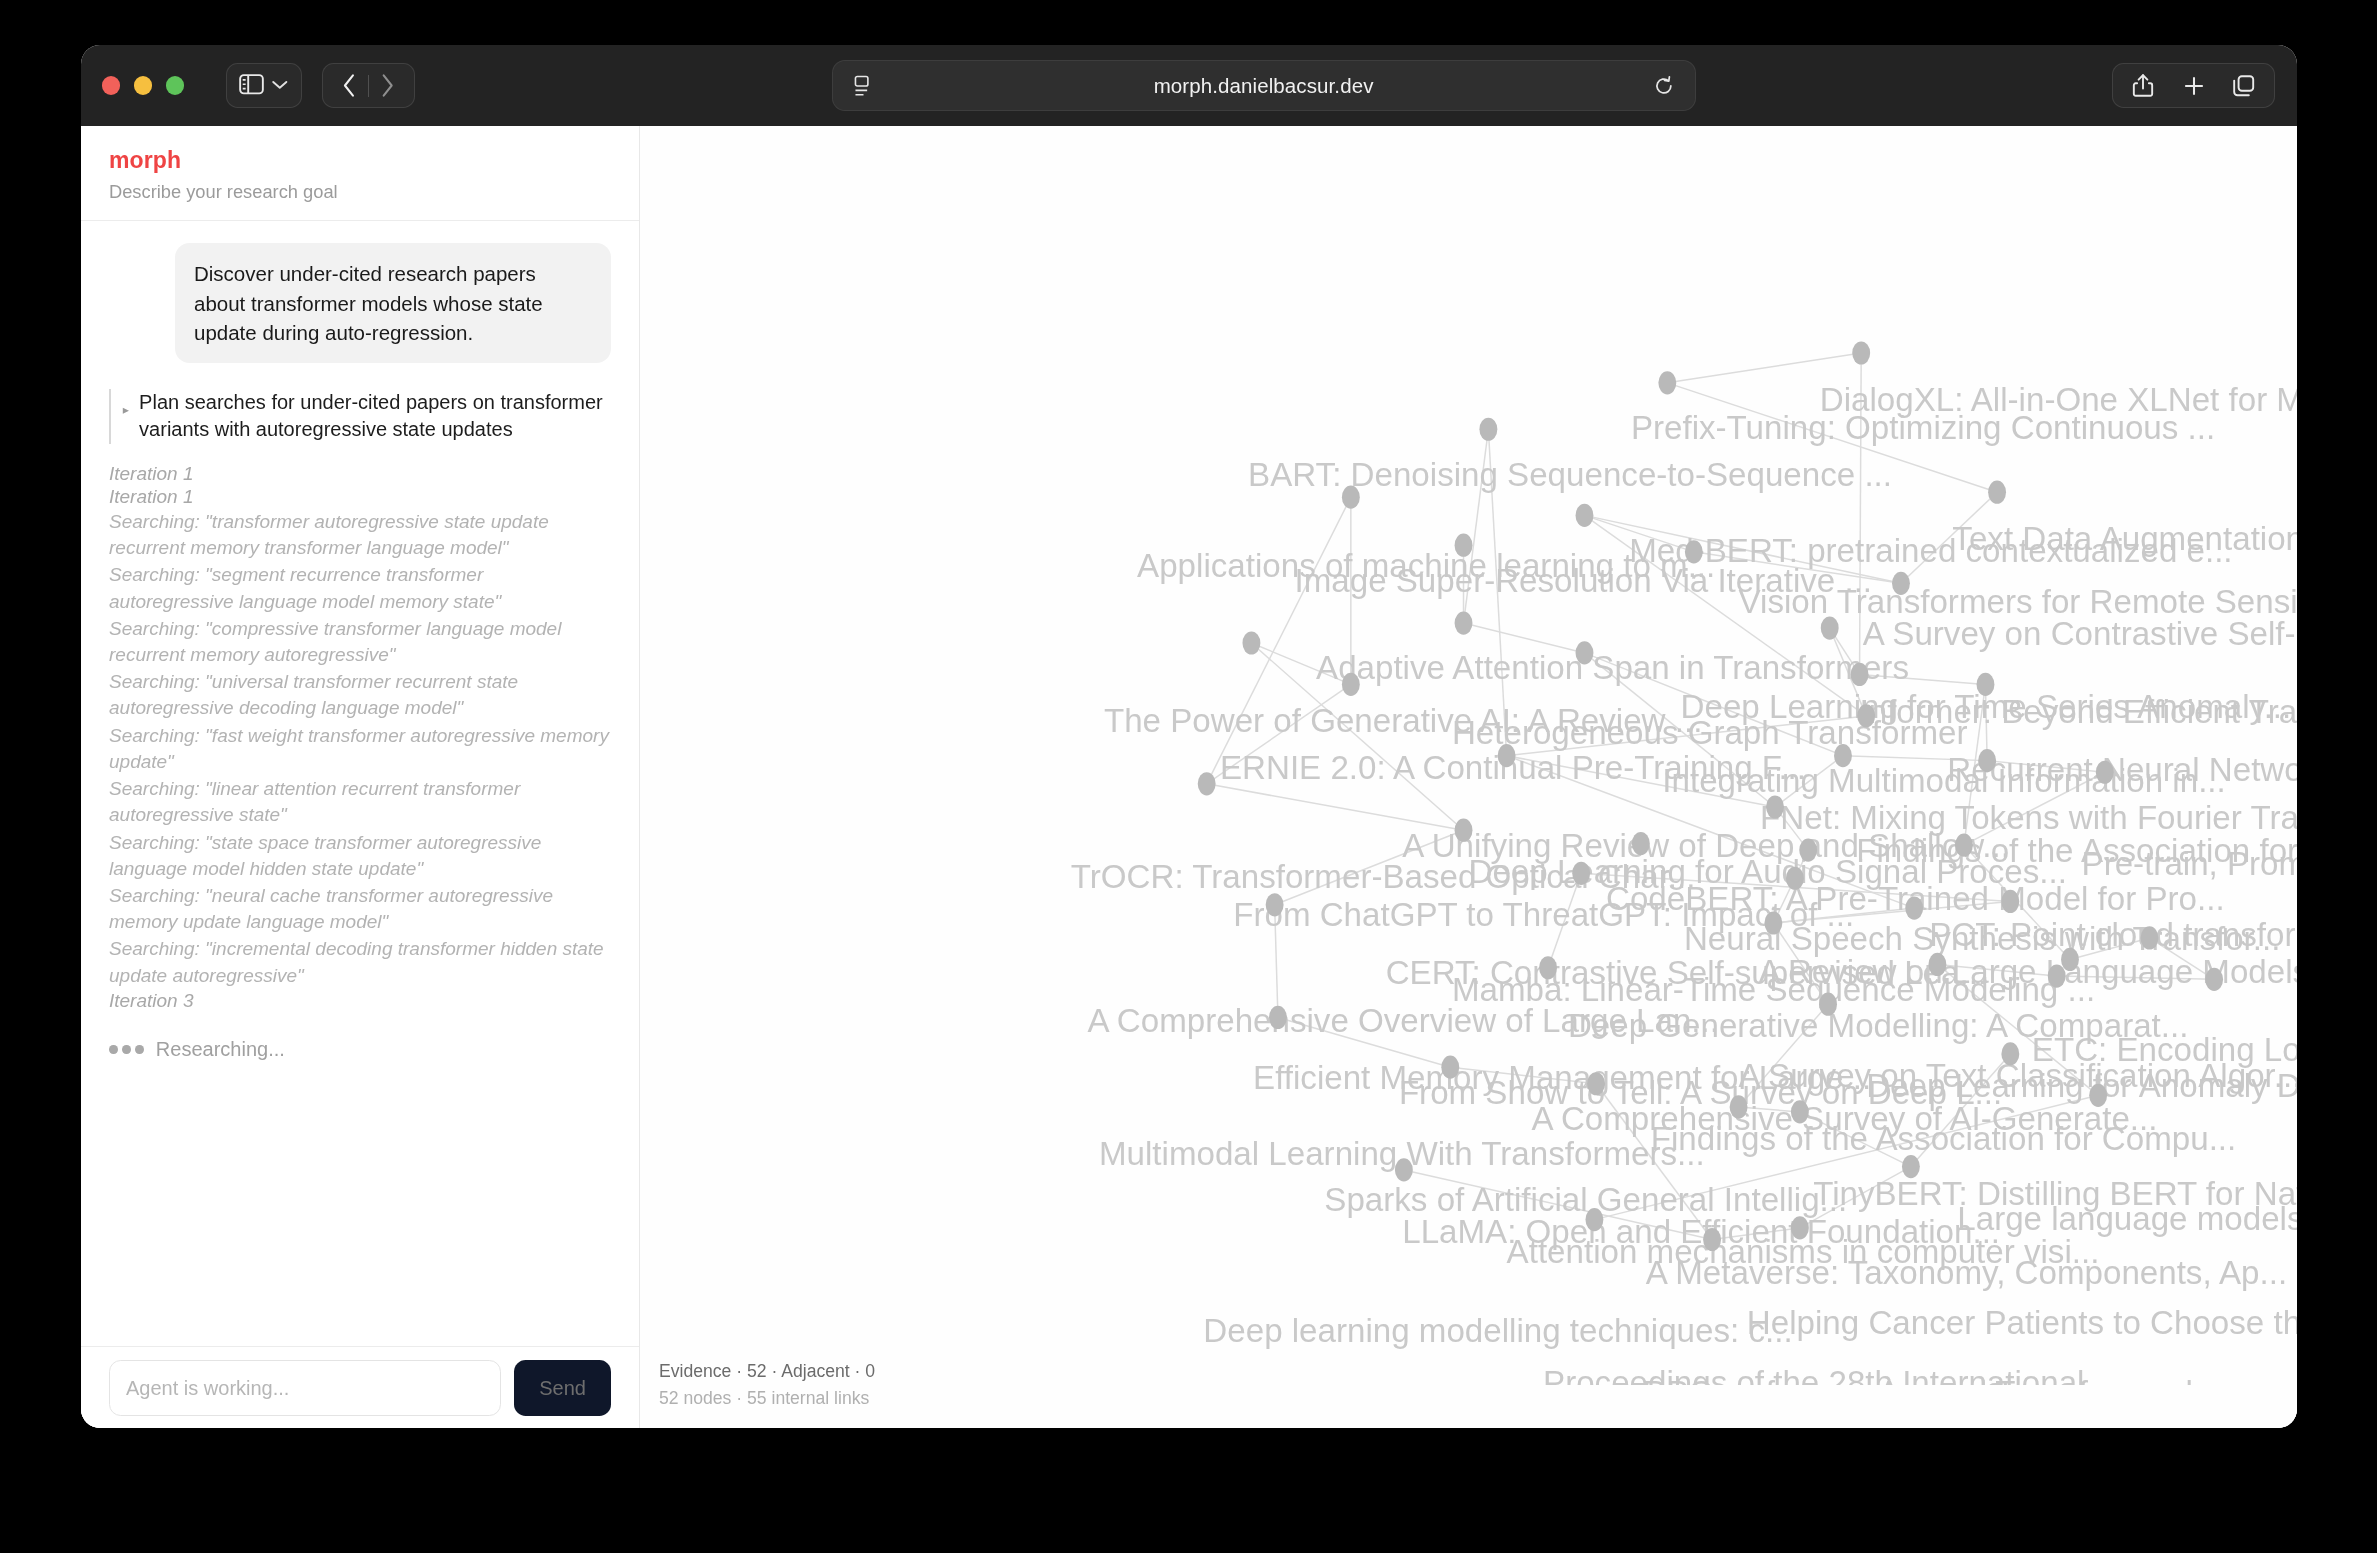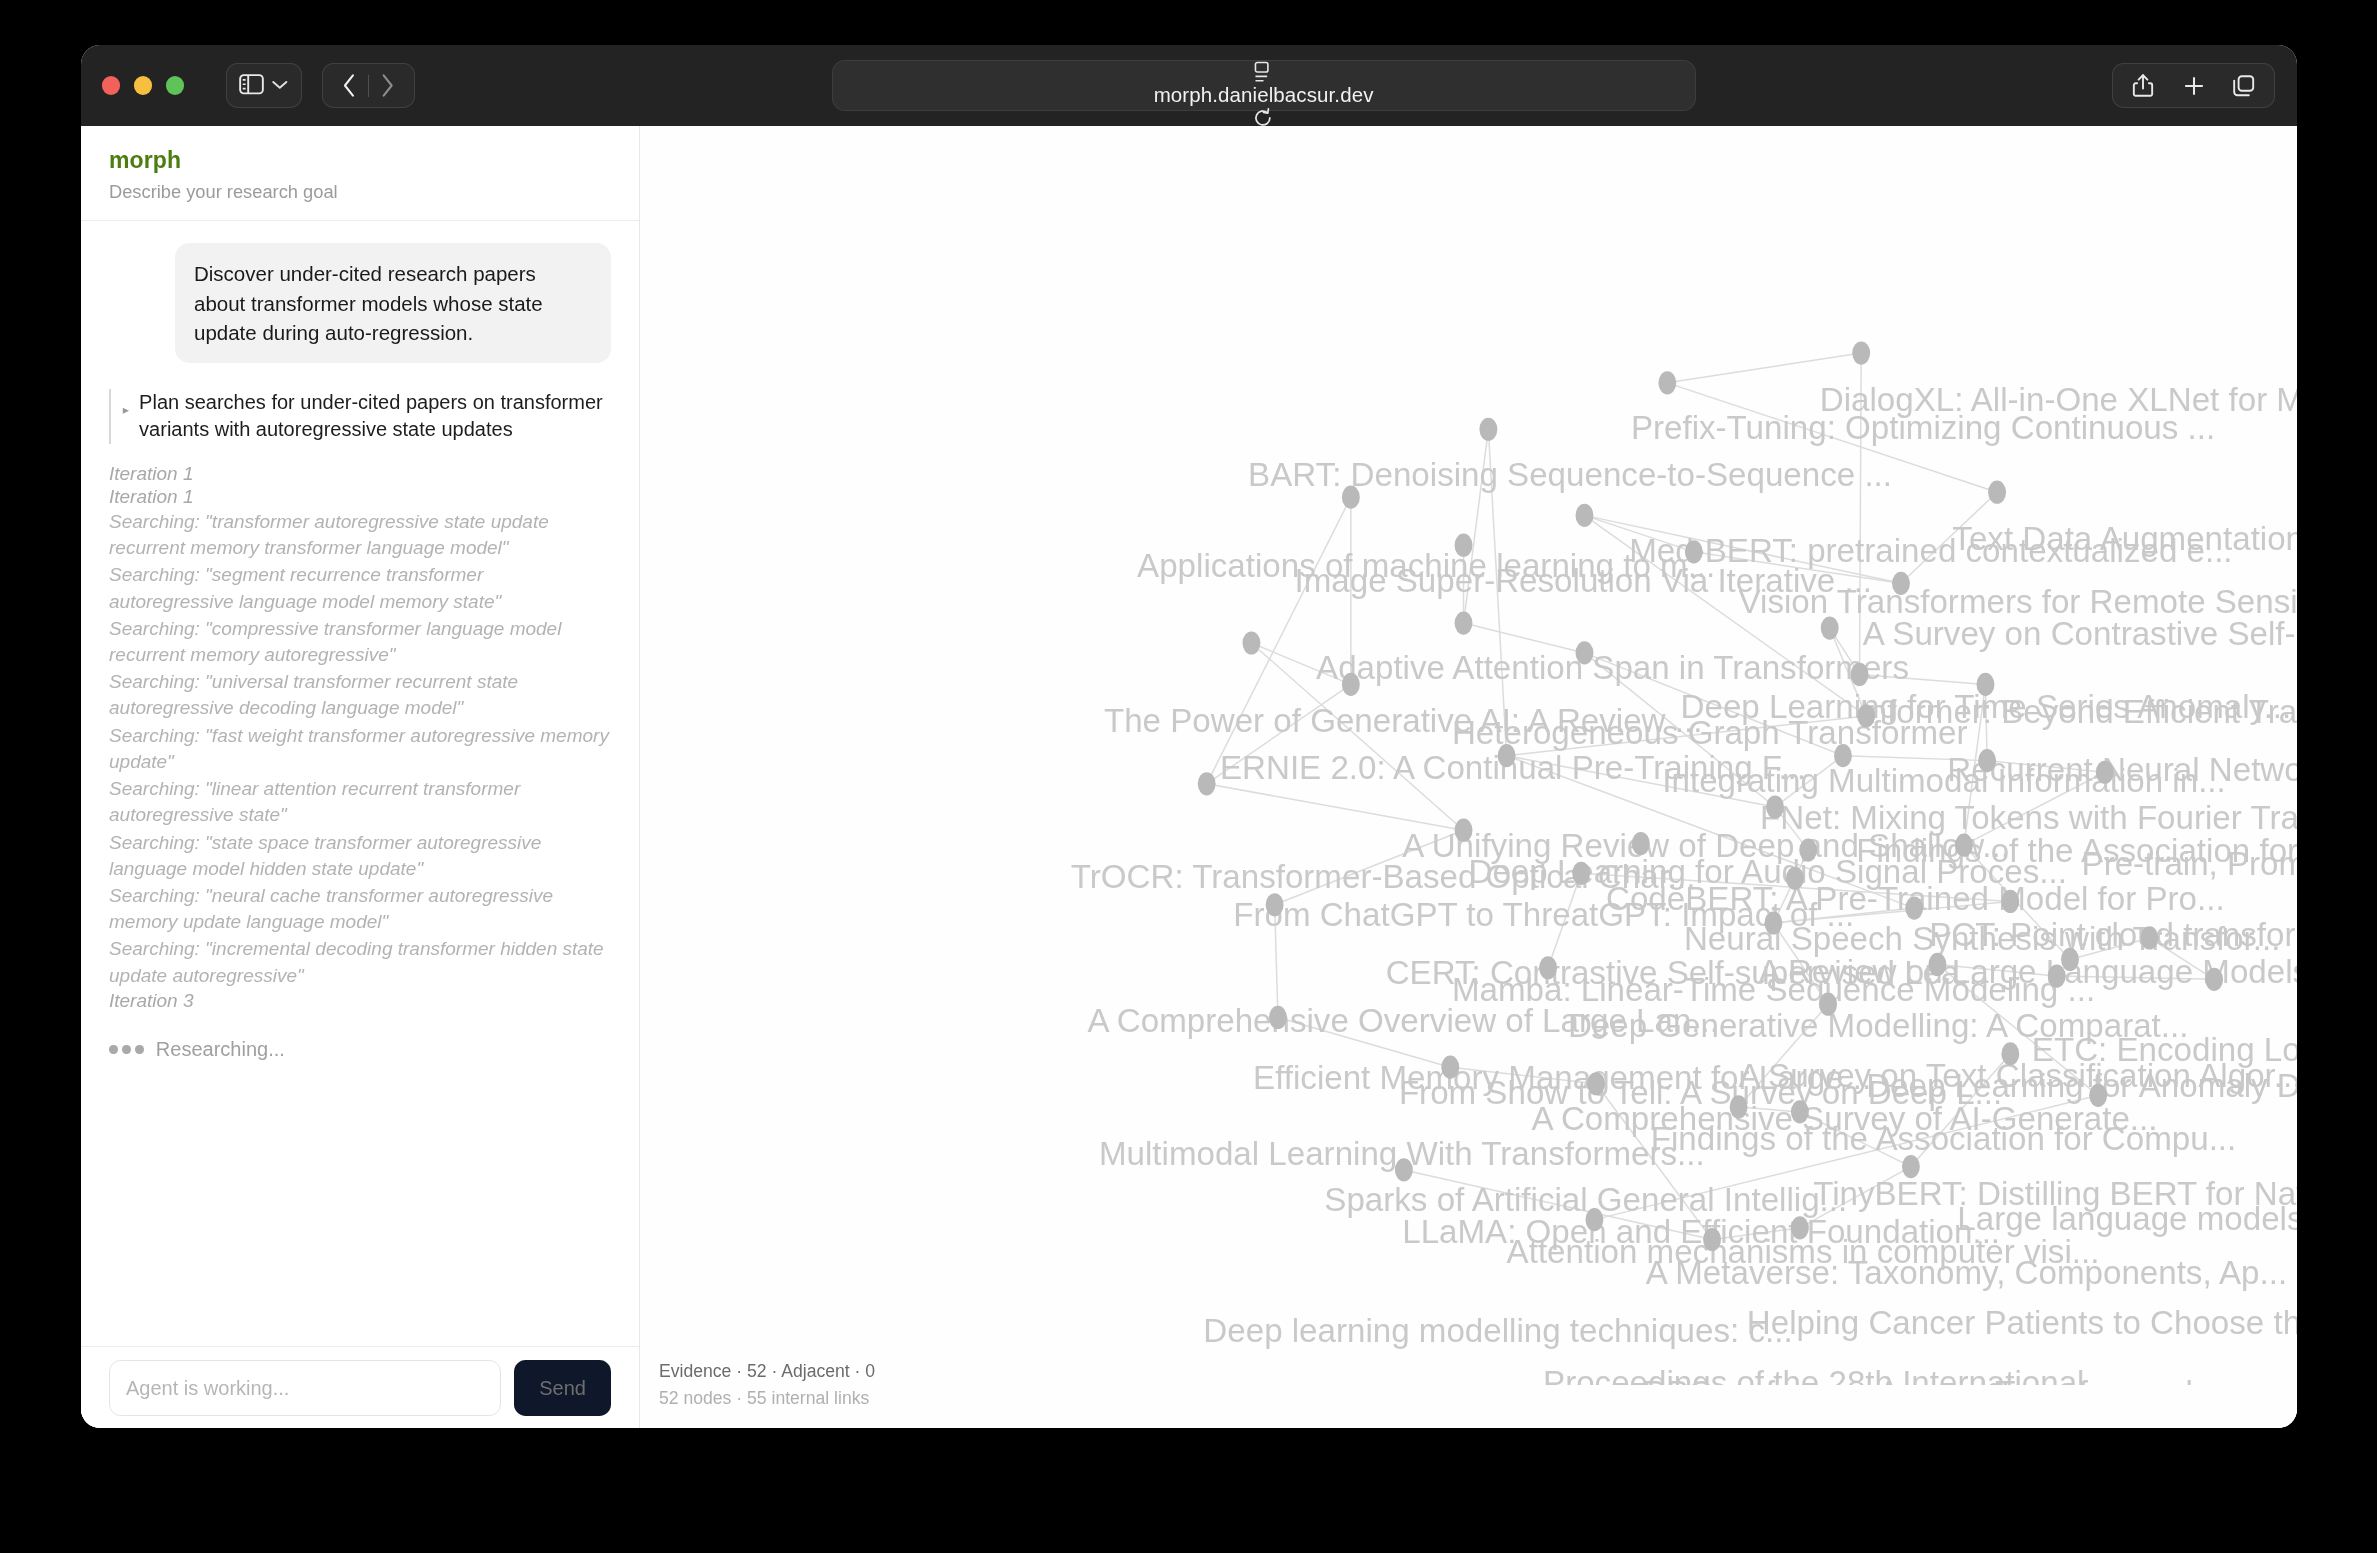--- a/index.html
+++ b/index.html
@@ -46,21 +46,20 @@
   .navbtn { width: 38px; height: 38px; display: flex; align-items: center; justify-content: center; }
   .navdiv { width: 0.7px; height: 22px; background: rgba(255,255,255,0.18); }
 
   .urlwrap { flex: 1; display: flex; justify-content: center; }
   .urlbar {
     width: 864px; height: 51px; border-radius: 13px;
     background: rgba(255,255,255,0.055);
     border: 0.7px solid rgba(255,255,255,0.07);
     display: flex; align-items: center; padding: 0 16px;
     position: relative;
-    flex-direction: column;
   }
   .url-text {
     flex: 1; text-align: center;
     color: #f1f1f1; font-size: 20.5px; letter-spacing: 0.1px;
   }
   .url-left, .url-right { width: 29px; display: flex; align-items: center; justify-content: center; }
 
   .rightpill { margin-right: 22px; padding: 0 10.2px; gap: 10.2px; }
   .ricon { width: 40px; height: 40px; display: flex; align-items: center; justify-content: center; }
 
@@ -72,21 +71,21 @@
   }
 
   
   .sidebar {
     width: 559px; height: 100%;
     border-right: 0.7px solid #e8e8e8;
     display: flex; flex-direction: column;
     background: #fff;
   }
   .sb-head { padding: 20.5px 28px 17.6px 28px; border-bottom: 0.7px solid #ececec; }
-  .sb-title { font-size: 23px; font-weight: 700; color: #4d7c0f; letter-spacing: 0.1px; }
+  .sb-title { font-size: 23px; font-weight: 700; color: #ef4444; letter-spacing: 0.1px; }
   .sb-sub { margin-top: 7.3px; font-size: 18.3px; color: #9b9b9b; }
 
   .sb-scroll { flex: 1; overflow: hidden; padding: 22px 28px 0 28px; }
 
   .bubble {
     margin-left: 66px;
     background: #f2f2f2;
     border-radius: 14.6px;
     padding: 16px 19px;
     font-size: 20.5px; line-height: 1.42; color: #1a1a1a;

